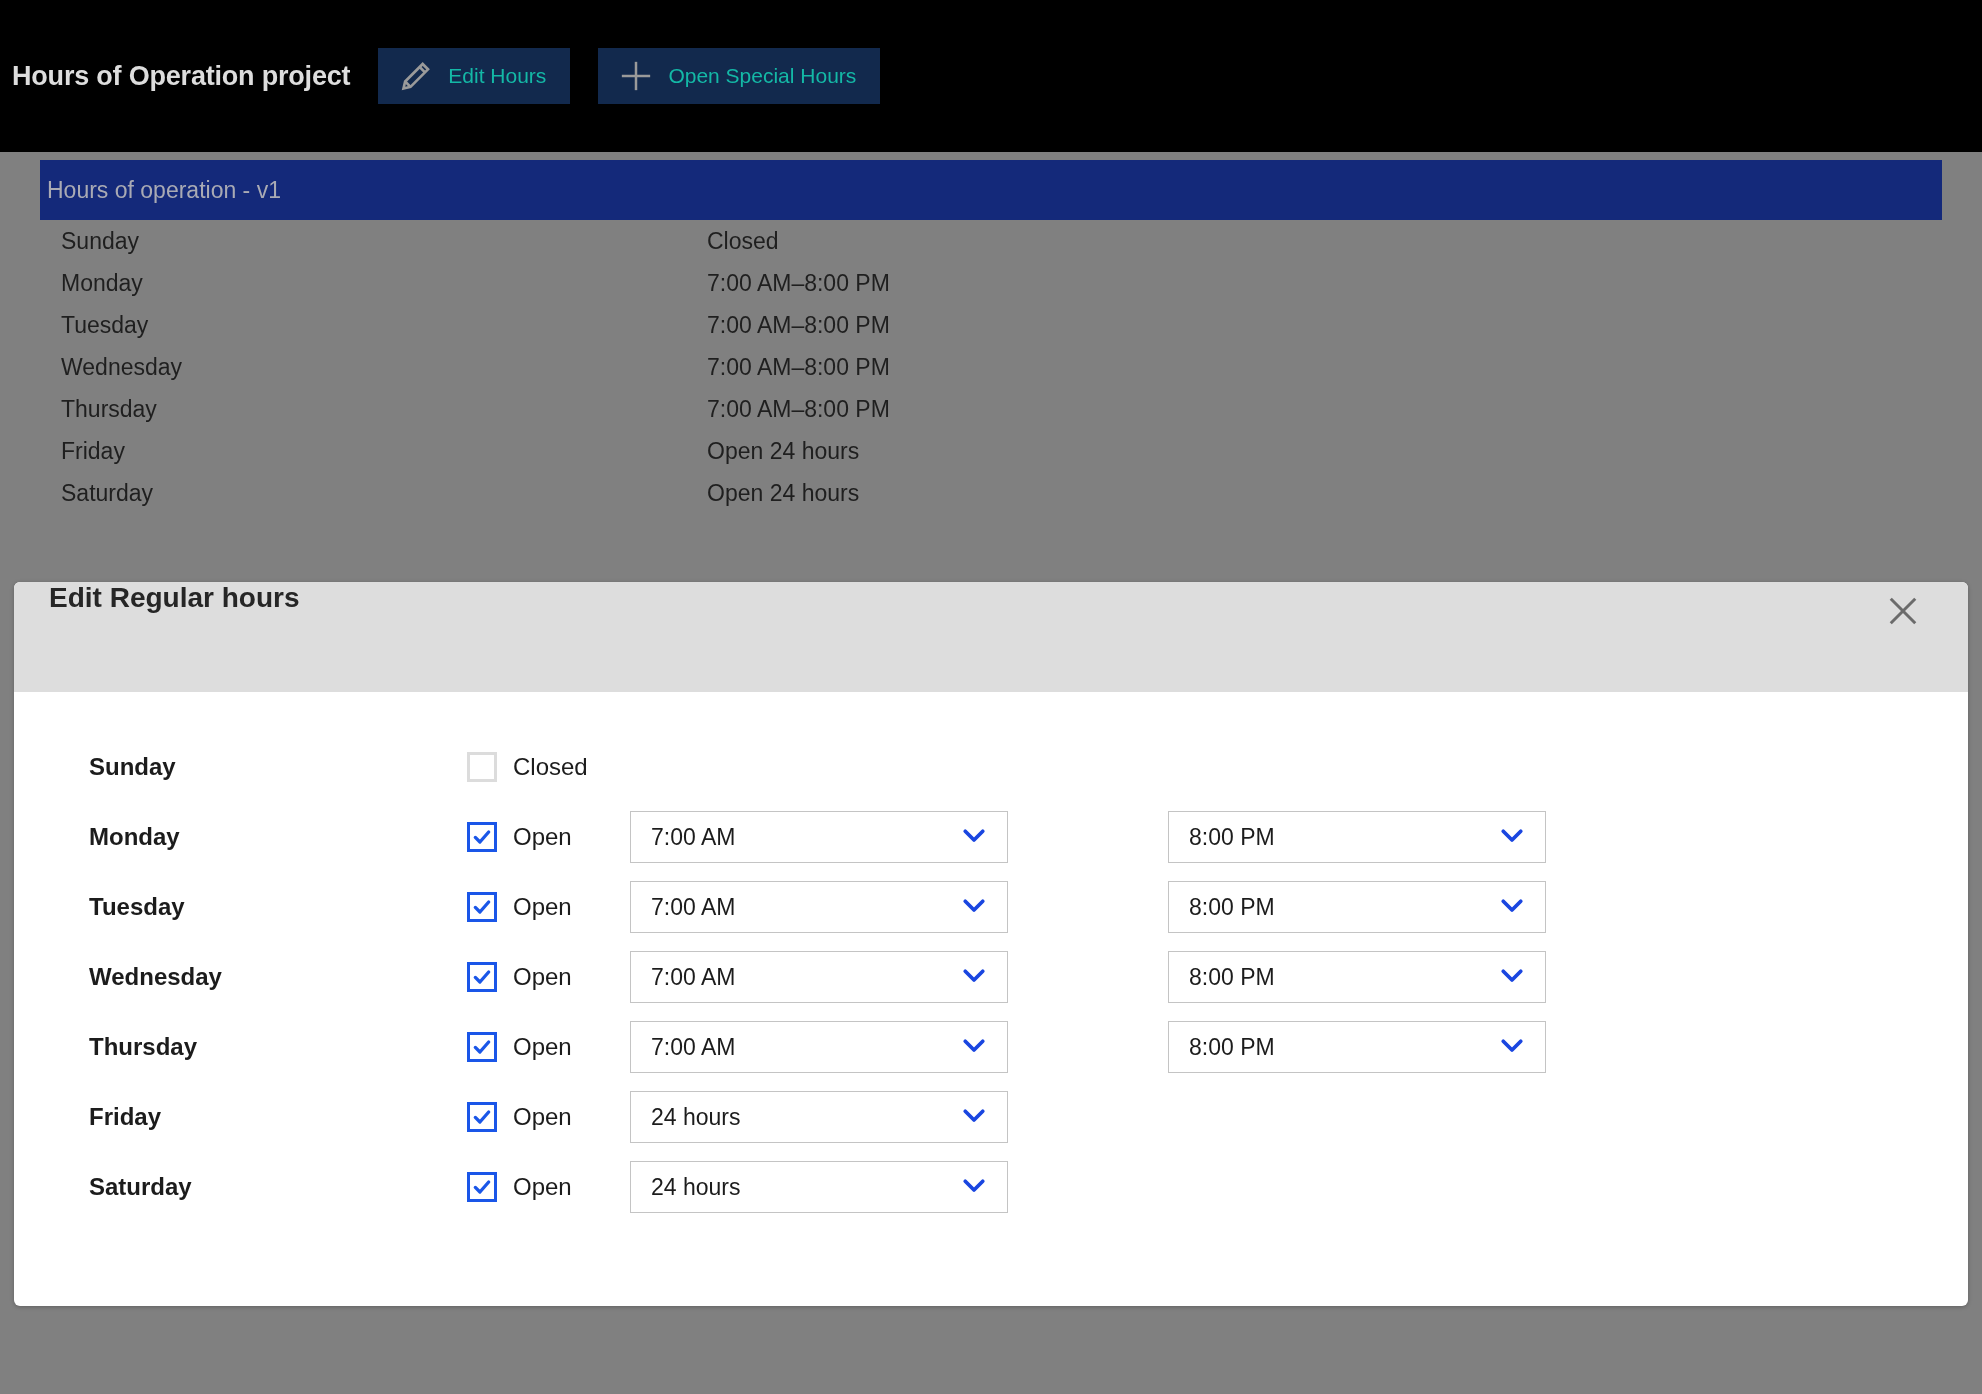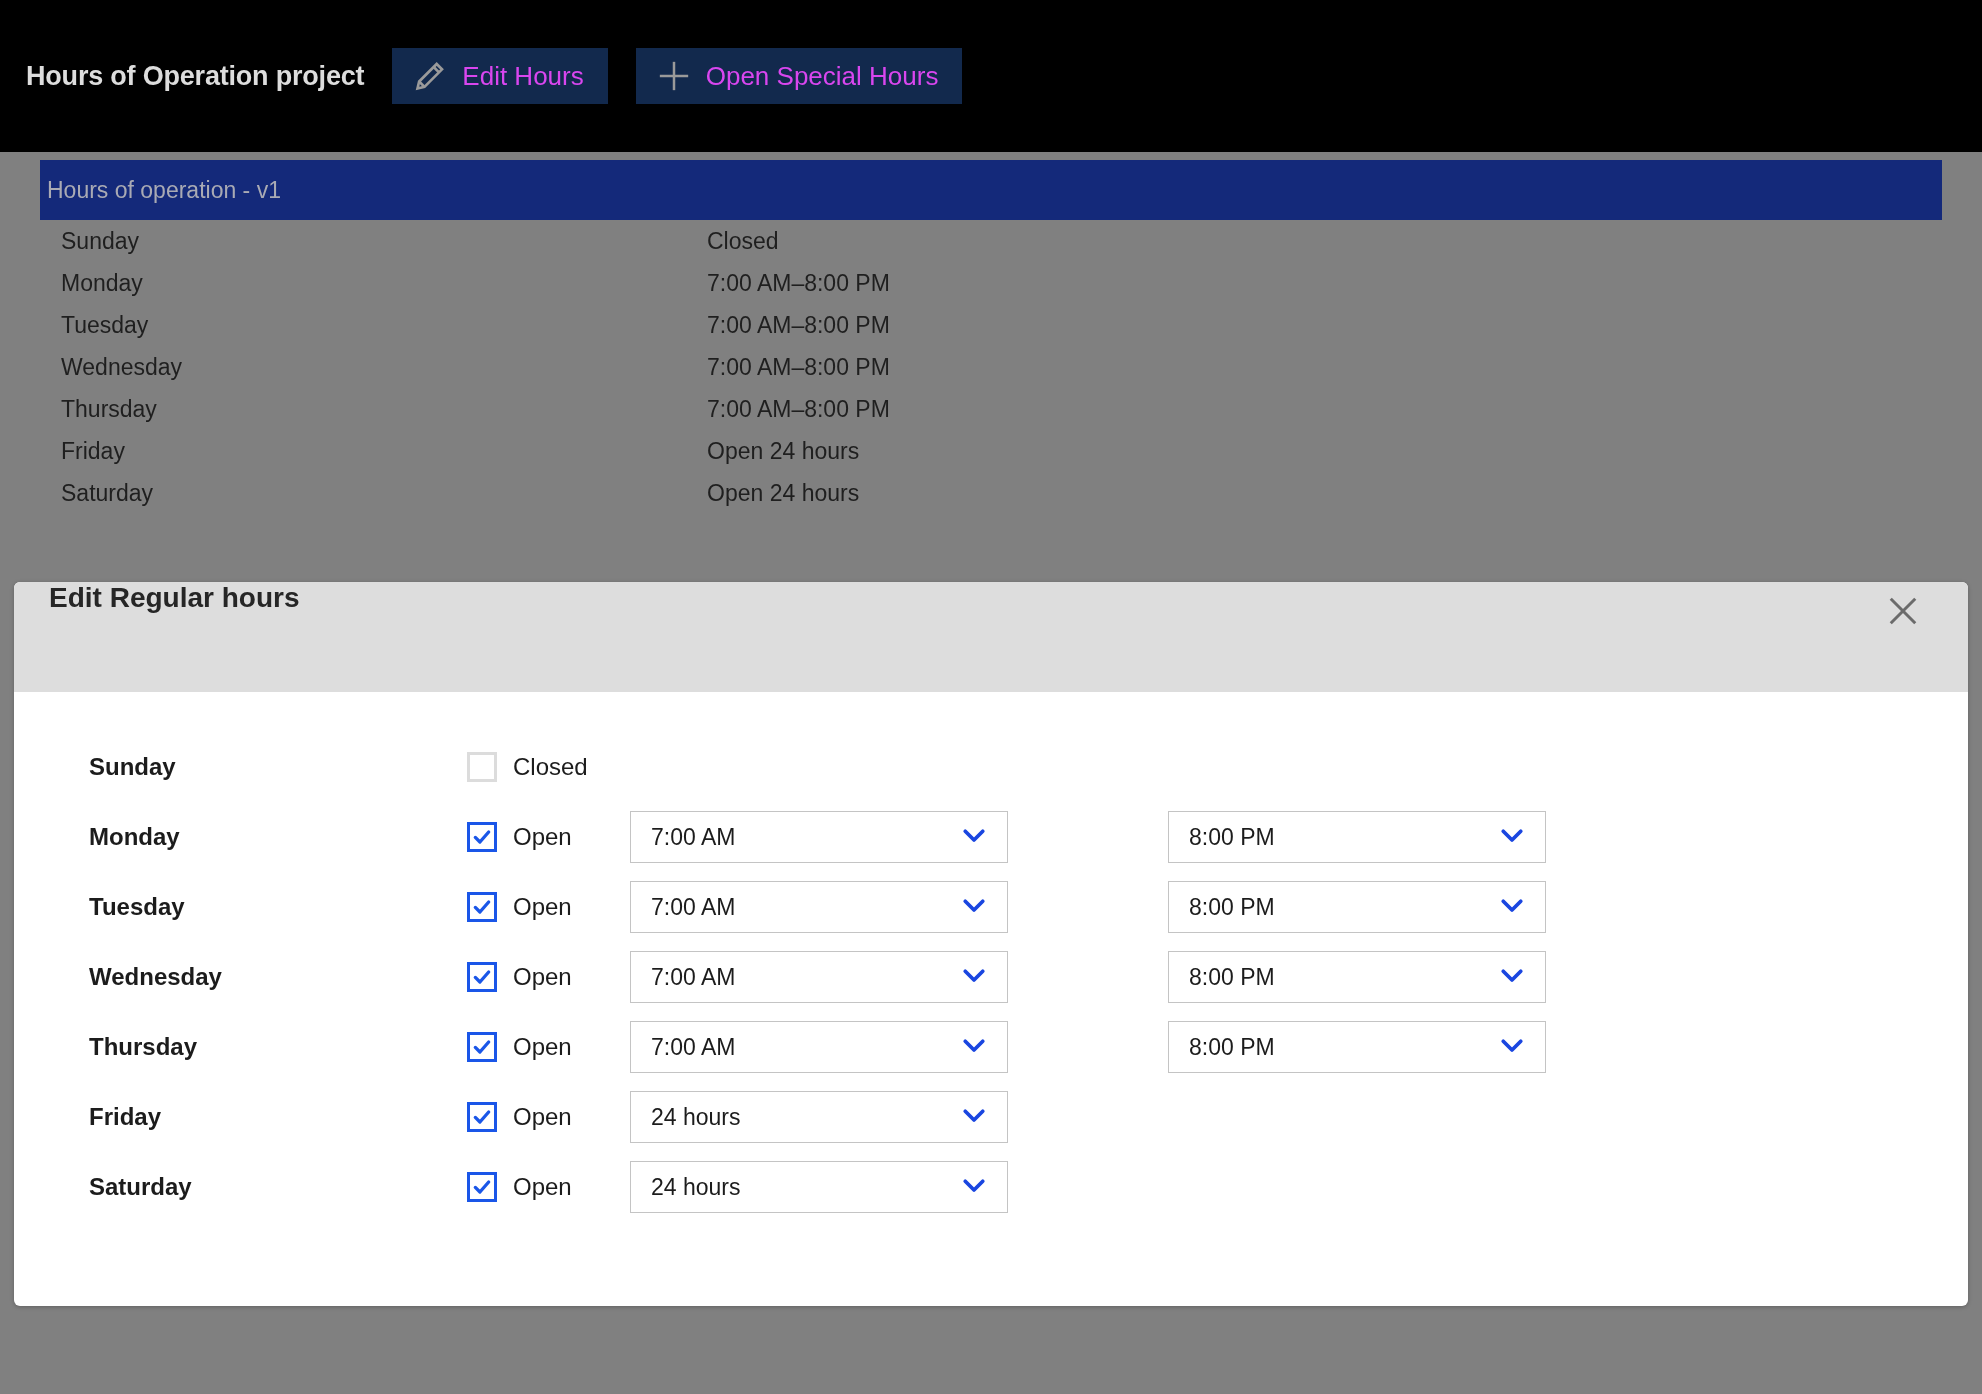--- a/index.html
+++ b/index.html
@@ -18,21 +18,21 @@
 
   
   #topbar {
     position: absolute;
     left: 0; top: 0;
     width: 1982px;
     height: 152px;
     background: #000000;
     display: flex;
     align-items: center;
-    padding-left: 26px;
+    padding-left: 12px;
   }
 
   #app-title {
     color: #dddddd;
     font-size: 27px;
     font-weight: bold;
     letter-spacing: -0.2px;
     white-space: nowrap;
     margin-right: 28px;
   }
@@ -52,22 +52,22 @@
     width: 44px;
     height: 44px;
     flex: 0 0 44px;
     display: flex;
     align-items: center;
     justify-content: center;
     margin-right: 10px;
   }
 
   .hdr-btn .lbl {
-    color: #d946ef;
-    font-size: 26px;
+    color: #14b8a6;
+    font-size: 21px;
     white-space: nowrap;
   }
 
   
   #page-behind {
     position: absolute;
     left: 0; top: 152px;
     width: 1982px;
     height: 1242px;
     background: #808080;

